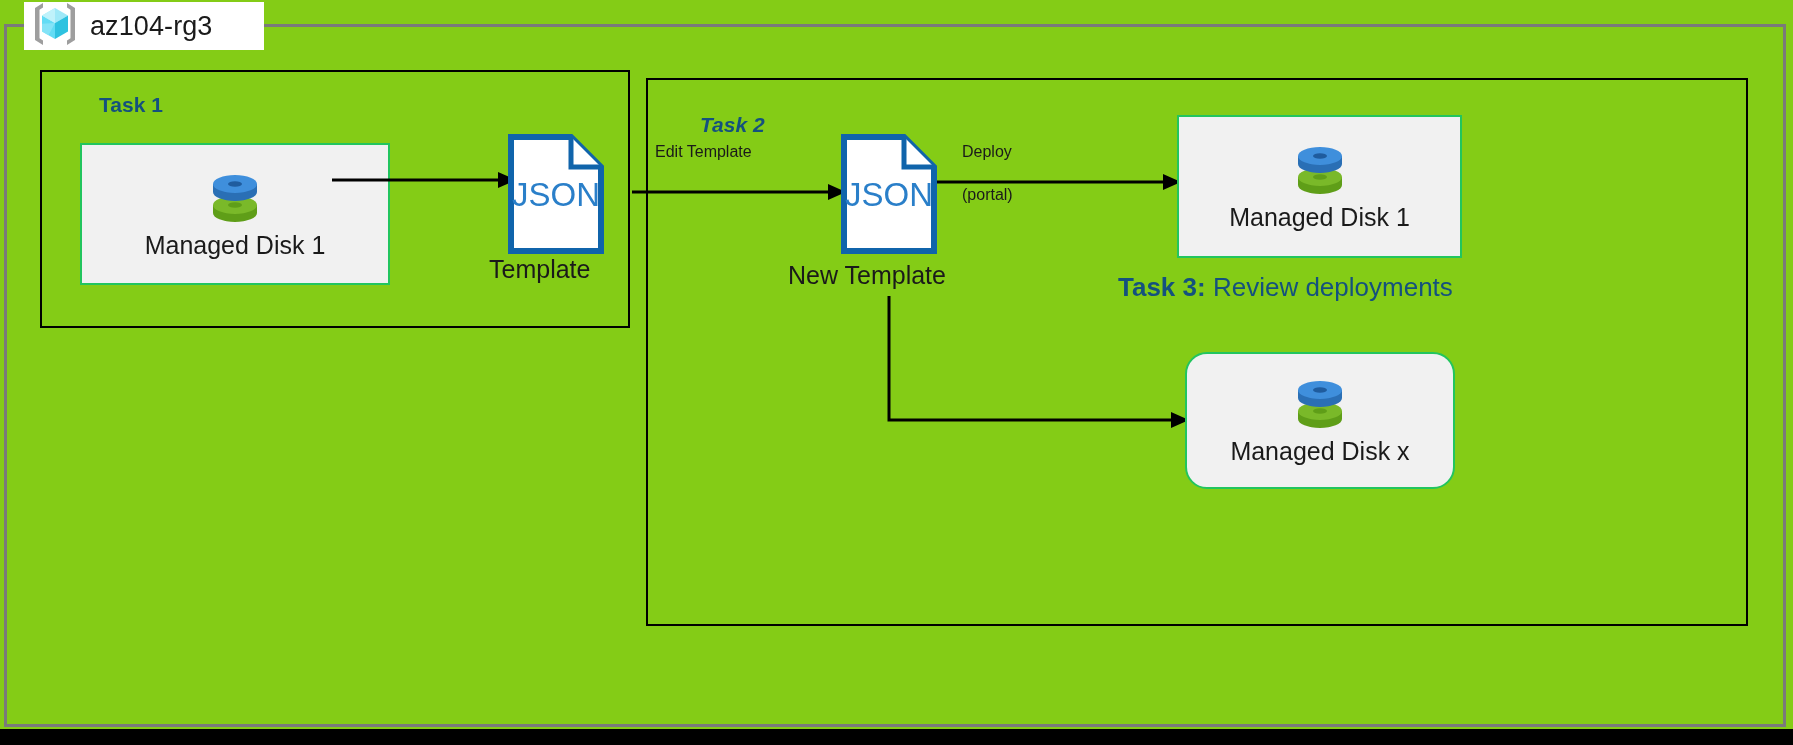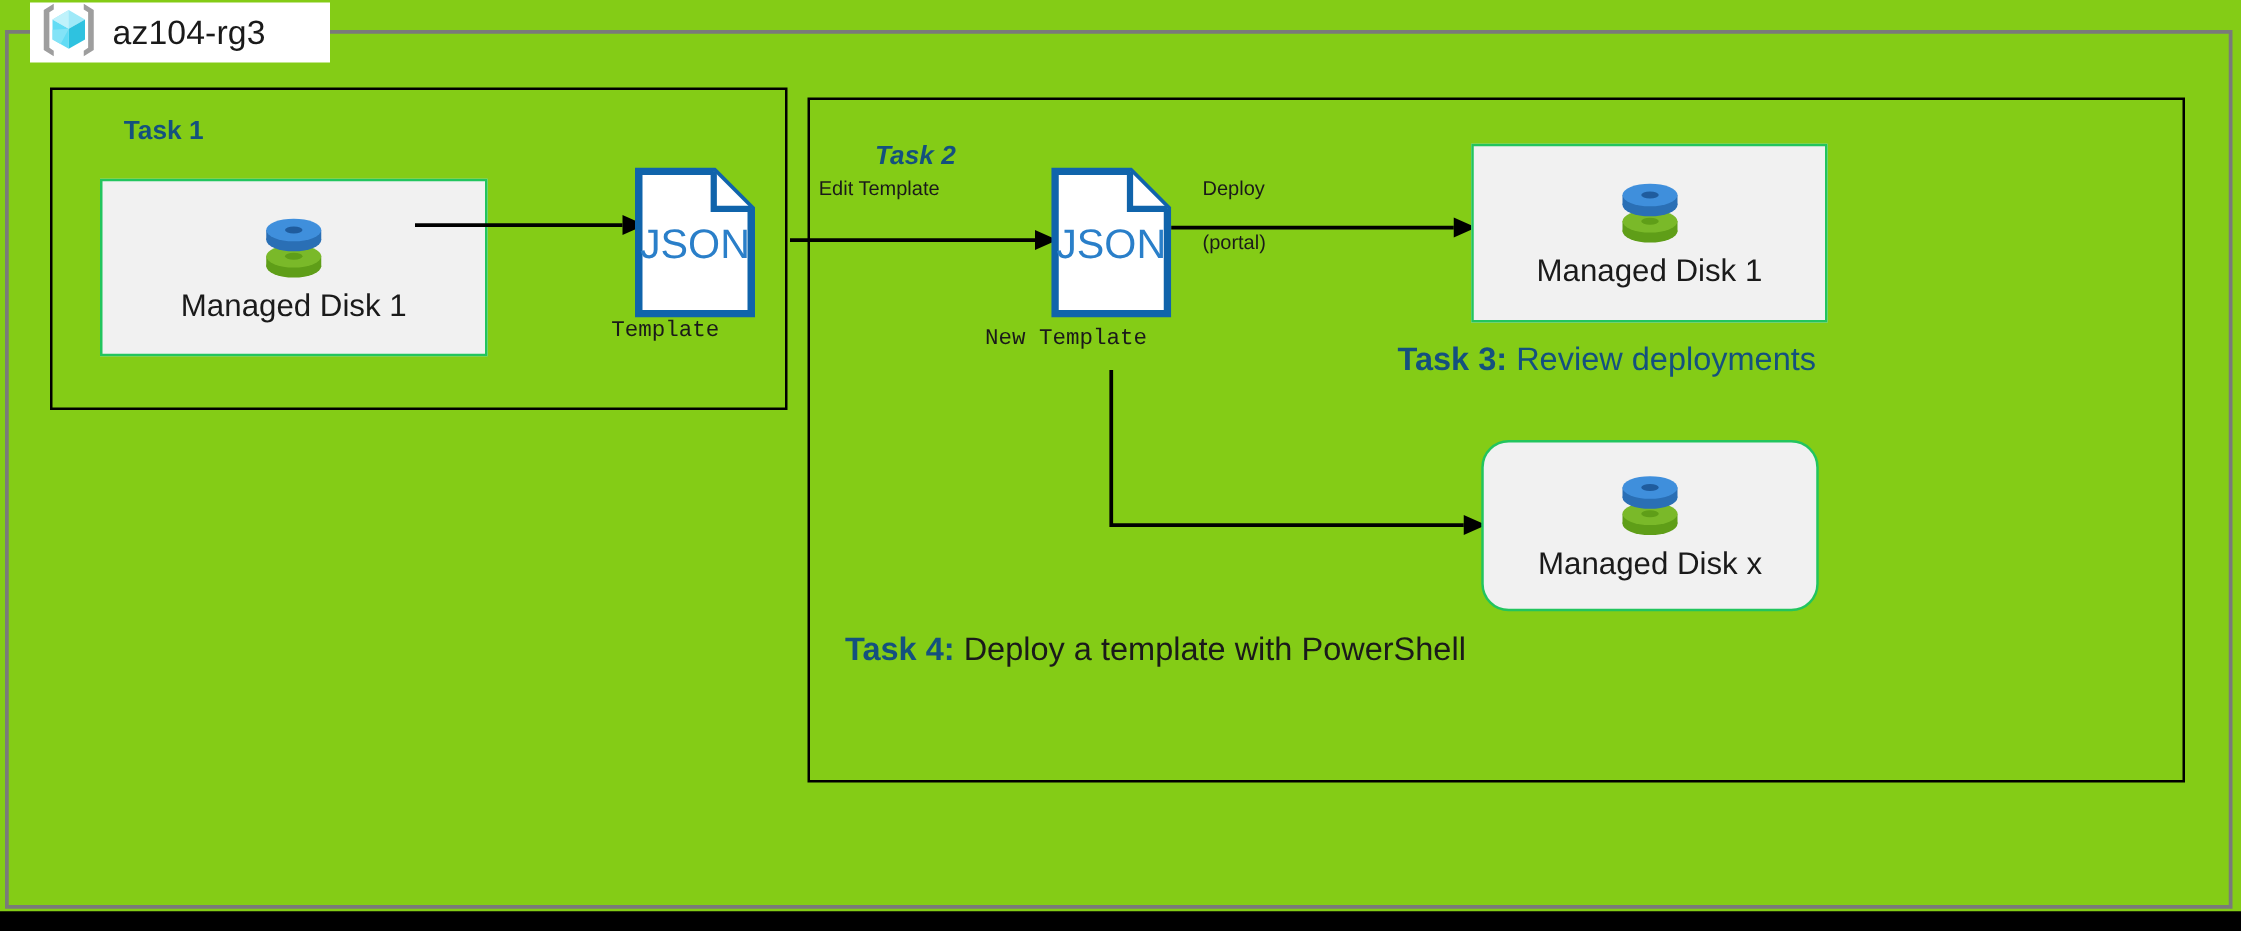--- a/index.html
+++ b/index.html
@@ -114,24 +114,23 @@
   .disk-icon svg { display: block; }
 
   
   .json-doc {
     position: absolute;
   }
   #json-doc-1 { left: 508px; top: 134px; }
   #json-doc-2 { left: 841px; top: 134px; }
   .json-caption {
     position: absolute;
-    font-size: 18px;
-    color: #1a1a1a;
-    white-space: nowrap;
-    font-family: Liberation Mono, monospace;
+    font-size: 25px;
+    color: #1a1a1a;
+    white-space: nowrap;
   }
   #json-caption-1 { left: 489px; top: 255px; }
   #json-caption-2 { left: 788px; top: 261px; }
 
   
   .arrow-label {
     position: absolute;
     font-size: 16px;
     color: #1a1a1a;
     white-space: nowrap;
@@ -301,20 +300,16 @@
         <ellipse cx="27" cy="23" rx="22" ry="9" fill="#2a6fb5"></ellipse>
         <rect x="5" y="15" width="44" height="8" fill="#2a6fb5"></rect>
         <ellipse cx="27" cy="15" rx="22" ry="9" fill="#3f8fdc"></ellipse>
         <ellipse cx="27" cy="15" rx="7" ry="2.8" fill="#1f5c9e"></ellipse>
       </svg>
     </span>
     <span class="res-label">Managed Disk x</span>
   </div>
 
   <div id="task-list">
-    <div class="task-list-row">
-      <span class="t-key">Task 4</span><span class="t-sep-blue">:</span>
-      <span class="t-desc">Deploy a template with PowerShell</span>
-    </div>
   </div>
 
   <div id="bottom-bar"></div>
 </div>
 
 </body></html>

